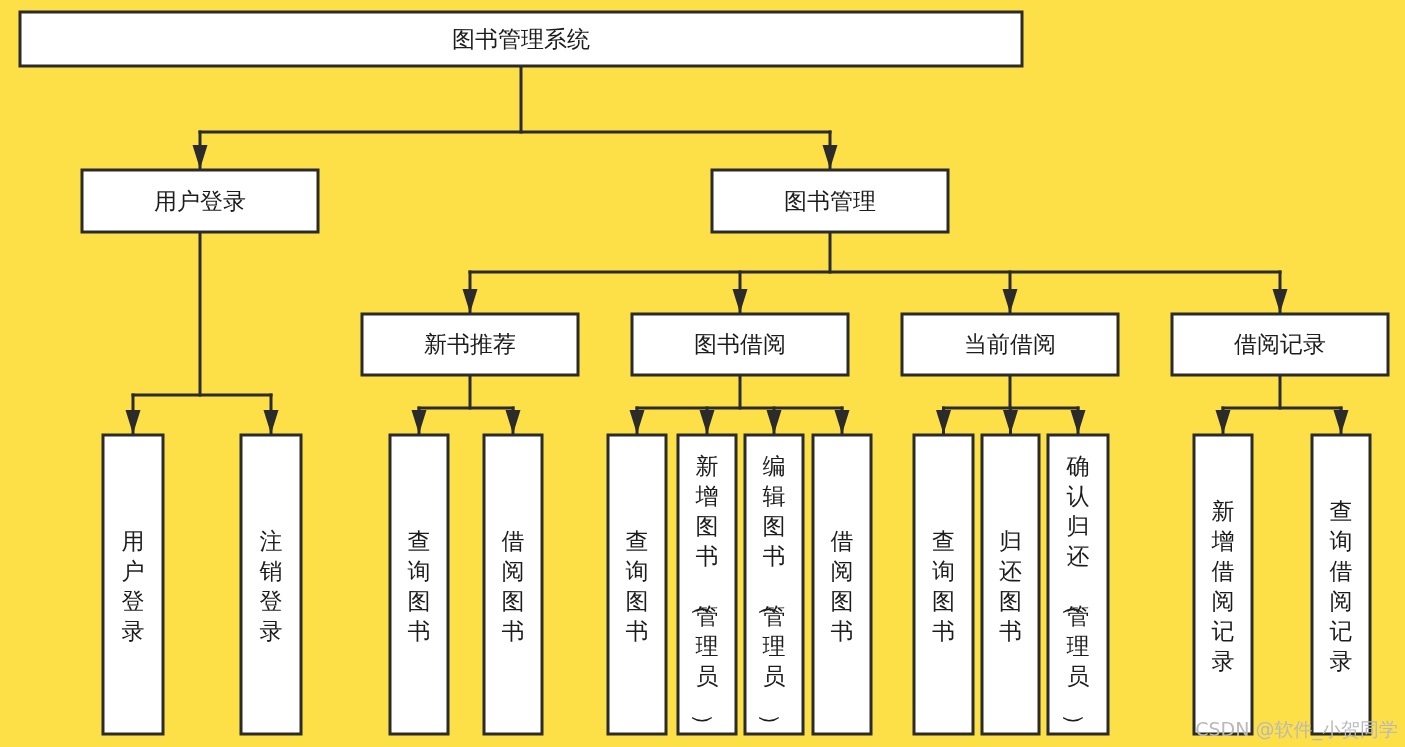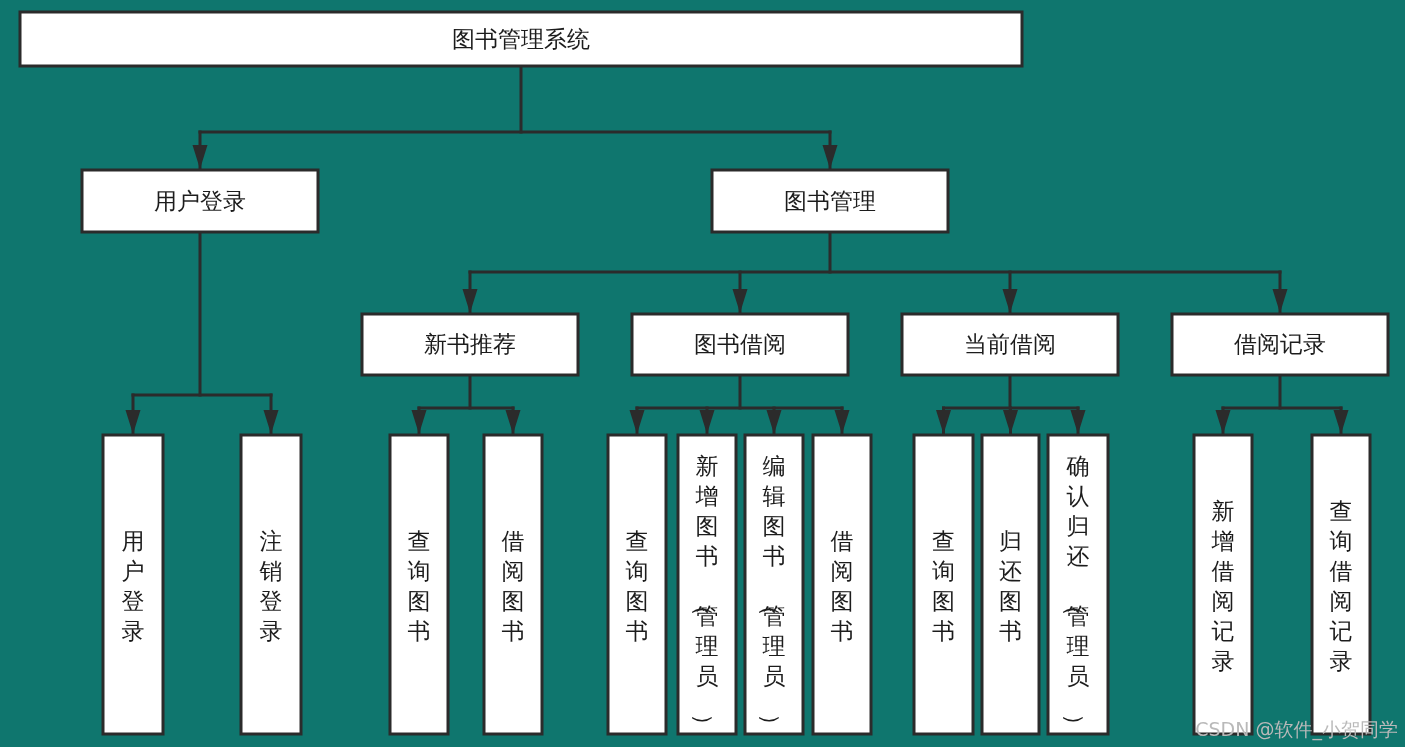--- a/index.html
+++ b/index.html
@@ -8,21 +8,21 @@
     padding: 0;
     background: #ffffff;
   }
   body {
     font-family: "DejaVu Sans", "Liberation Sans", sans-serif;
   }
   #diagram-root {
     position: relative;
     width: 1405px;
     height: 747px;
-    background: #0f766e;
+    background: #fde047;
     overflow: hidden;
   }
   svg#tree-svg {
     position: absolute;
     left: 0;
     top: 0;
     width: 1405px;
     height: 747px;
     display: block;
   }

